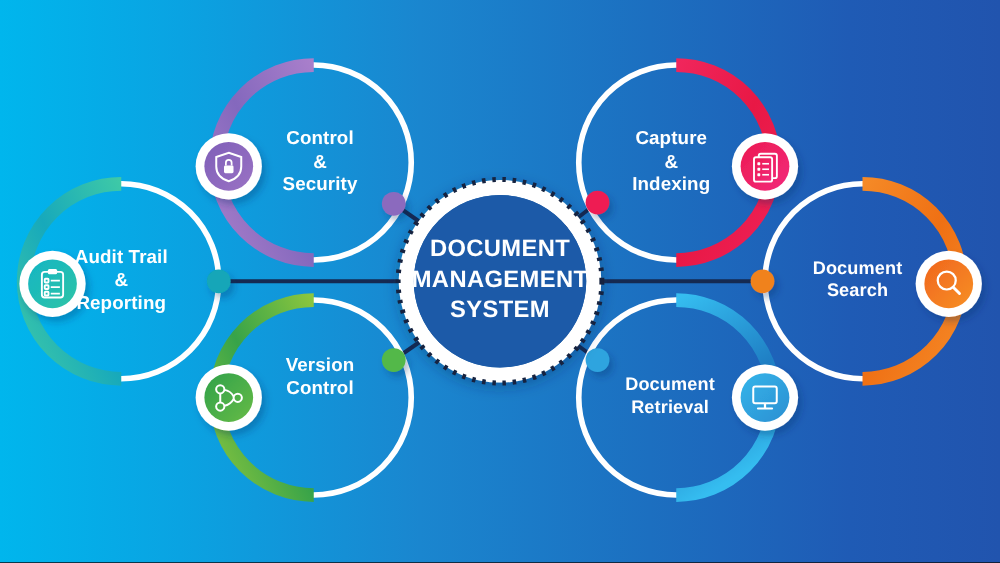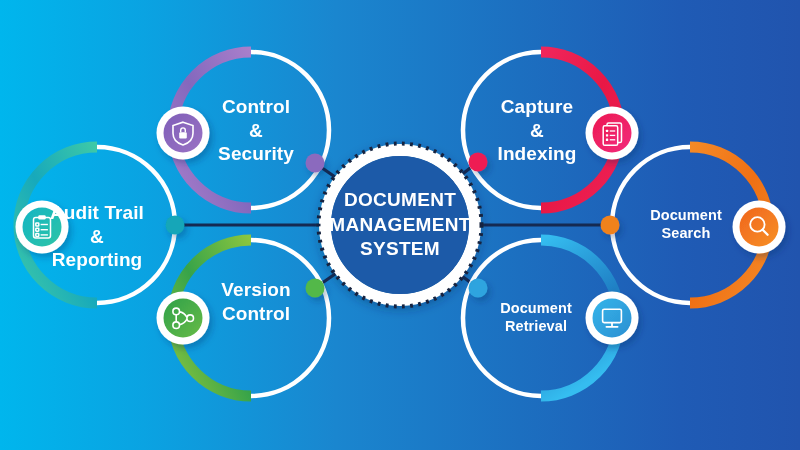--- a/index.html
+++ b/index.html
@@ -26,21 +26,21 @@
   .node-label {
     position: absolute;
     color: #ffffff;
     font-weight: bold;
     text-align: center;
     line-height: 1.24;
     letter-spacing: 0.1px;
     pointer-events: none;
     white-space: pre-line;
   }
-  .node-label.sz-15 { font-size: 19px; }
+  .node-label.sz-15 { font-size: 15px; }
   .node-label.sz-14 { font-size: 14.5px; }
 
   .hub-label {
     position: absolute;
     color: #ffffff;
     font-weight: bold;
     font-size: 19px;
     line-height: 1.3;
     text-align: center;
     white-space: pre-line;
@@ -244,21 +244,21 @@
         <path d="M179.5 311.9 C184.5 312.6 186 315.6 187 317.3"></path>
         <path d="M179.5 324.6 C184.5 323.9 186 320.9 187 319.2"></path>
       </g>
     </g>
   </svg>
 
   <div class="hub-label" style="left:400px; top:225px; width:230px; transform:translate(-50%,-50%);">DOCUMENT
 MANAGEMENT
 SYSTEM</div>
 
-  <div class="node-label sz-15" style="left:97px; top:236px; width:130px; transform:translate(-50%,-50%);">Audit Trail
+  <div class="node-label sz-15" style="left:97px; top:225px; width:130px; transform:translate(-50%,-50%);">Audit Trail
 &amp;
 Reporting</div>
 
   <div class="node-label sz-15" style="left:256px; top:130px; width:120px; transform:translate(-50%,-50%);">Control
 &amp;
 Security</div>
 
   <div class="node-label sz-15" style="left:537px; top:130px; width:120px; transform:translate(-50%,-50%);">Capture
 &amp;
 Indexing</div>

